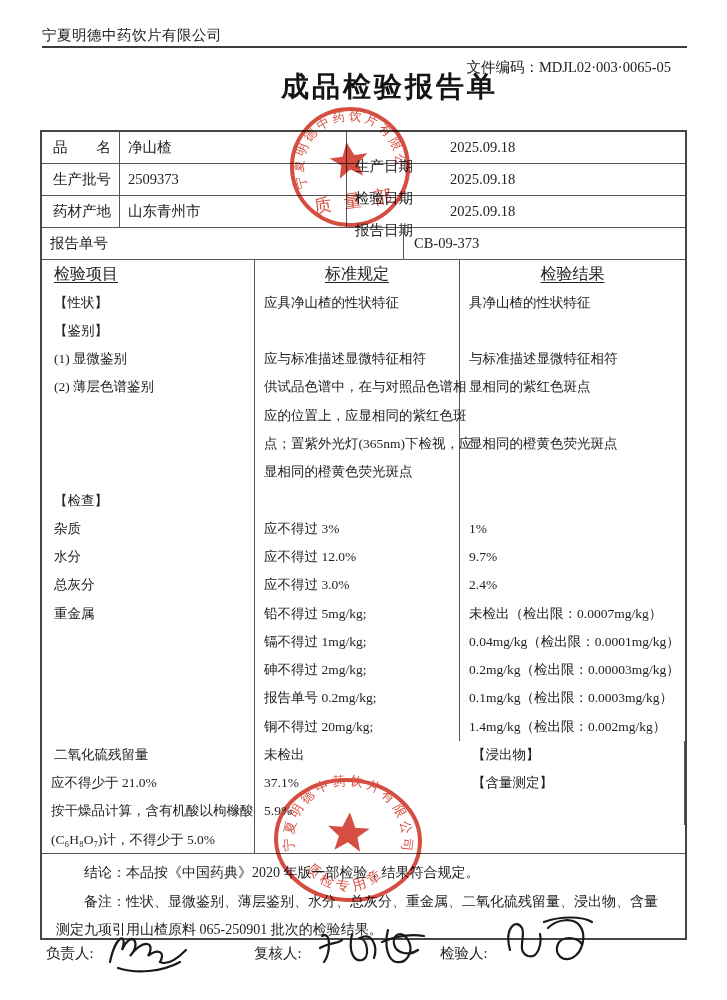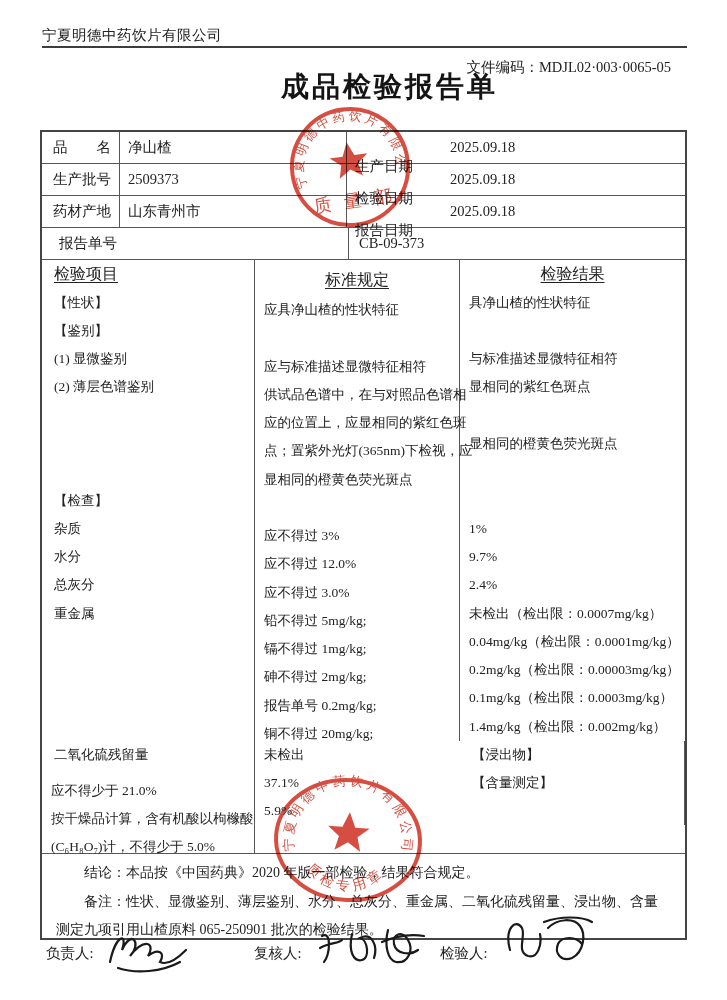--- a/index.html
+++ b/index.html
@@ -18,30 +18,30 @@
           border:2px solid #454545;box-sizing:border-box;}
   
   .info{width:643px;}
   .irow{display:flex;height:32px;border-bottom:1.5px solid #565656;box-sizing:border-box;}
   .icell{box-sizing:border-box;display:flex;align-items:center;font-size:14.5px;
          white-space:pre;overflow:visible;}
   .ic1{width:78px;border-right:1.5px solid #565656;padding-left:11px;}
   .ic2{width:227px;border-right:1.5px solid #565656;padding-left:8px;}
   .ic3{width:95px;border-right:1.5px solid #565656;padding-left:8px;margin-top:34px;}
   .ic4{flex:1;padding-left:8px;}
-  .icA{width:307px;border-right:1.5px solid #565656;padding-left:17px;}
+  .icA{width:362px;border-right:1.5px solid #565656;padding-left:8px;}
   .icB{flex:1;padding-left:10px;}
   
   .main{width:643px;height:594px;display:grid;
         grid-template-columns:213px 205px 225px;grid-auto-rows:28.28px;
         border-bottom:1.5px solid #565656;box-sizing:border-box;font-size:13.5px;}
   .mcell{box-sizing:border-box;display:flex;align-items:center;white-space:nowrap;
          overflow:visible;line-height:1;}
   .mc1{border-right:1.5px solid #565656;padding-left:12px;}
-  .mc2{border-right:1.5px solid #565656;padding-left:9px;align-items:flex-end;}
+  .mc2{border-right:1.5px solid #565656;padding-left:9px;}
   .mc3{padding-left:9px;}
   .mhdr{font-size:16px;}
   .mhdr.mc2,.mhdr.mc3{justify-content:center;padding-left:0;}
   .hu{text-decoration:underline;text-underline-offset:3px;}
   
   .concl{width:643px;height:84px;padding:5px 14px 0 14px;box-sizing:border-box;
          font-size:14px;line-height:28.5px;}
   .concl p{margin:0;text-indent:2em;}
   
   .sigrow{position:absolute;left:42px;top:944px;width:645px;font-size:14.5px;}

